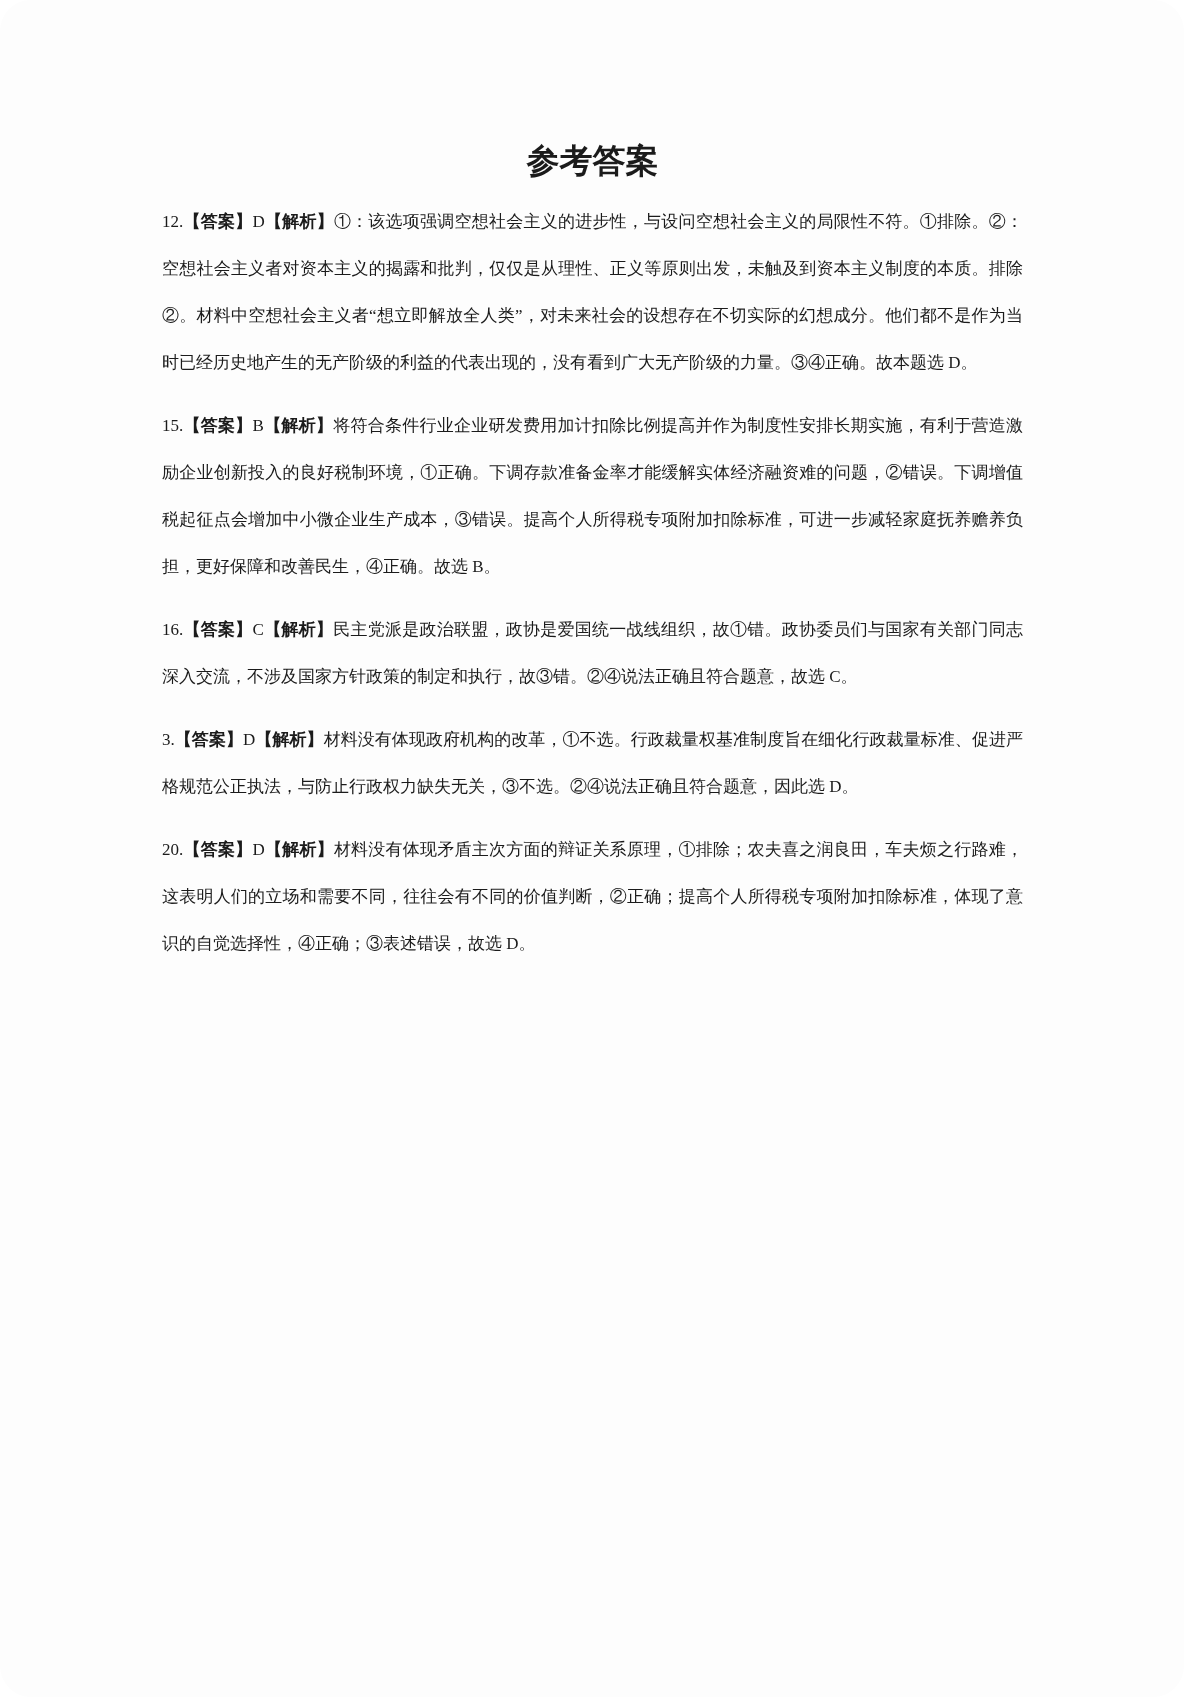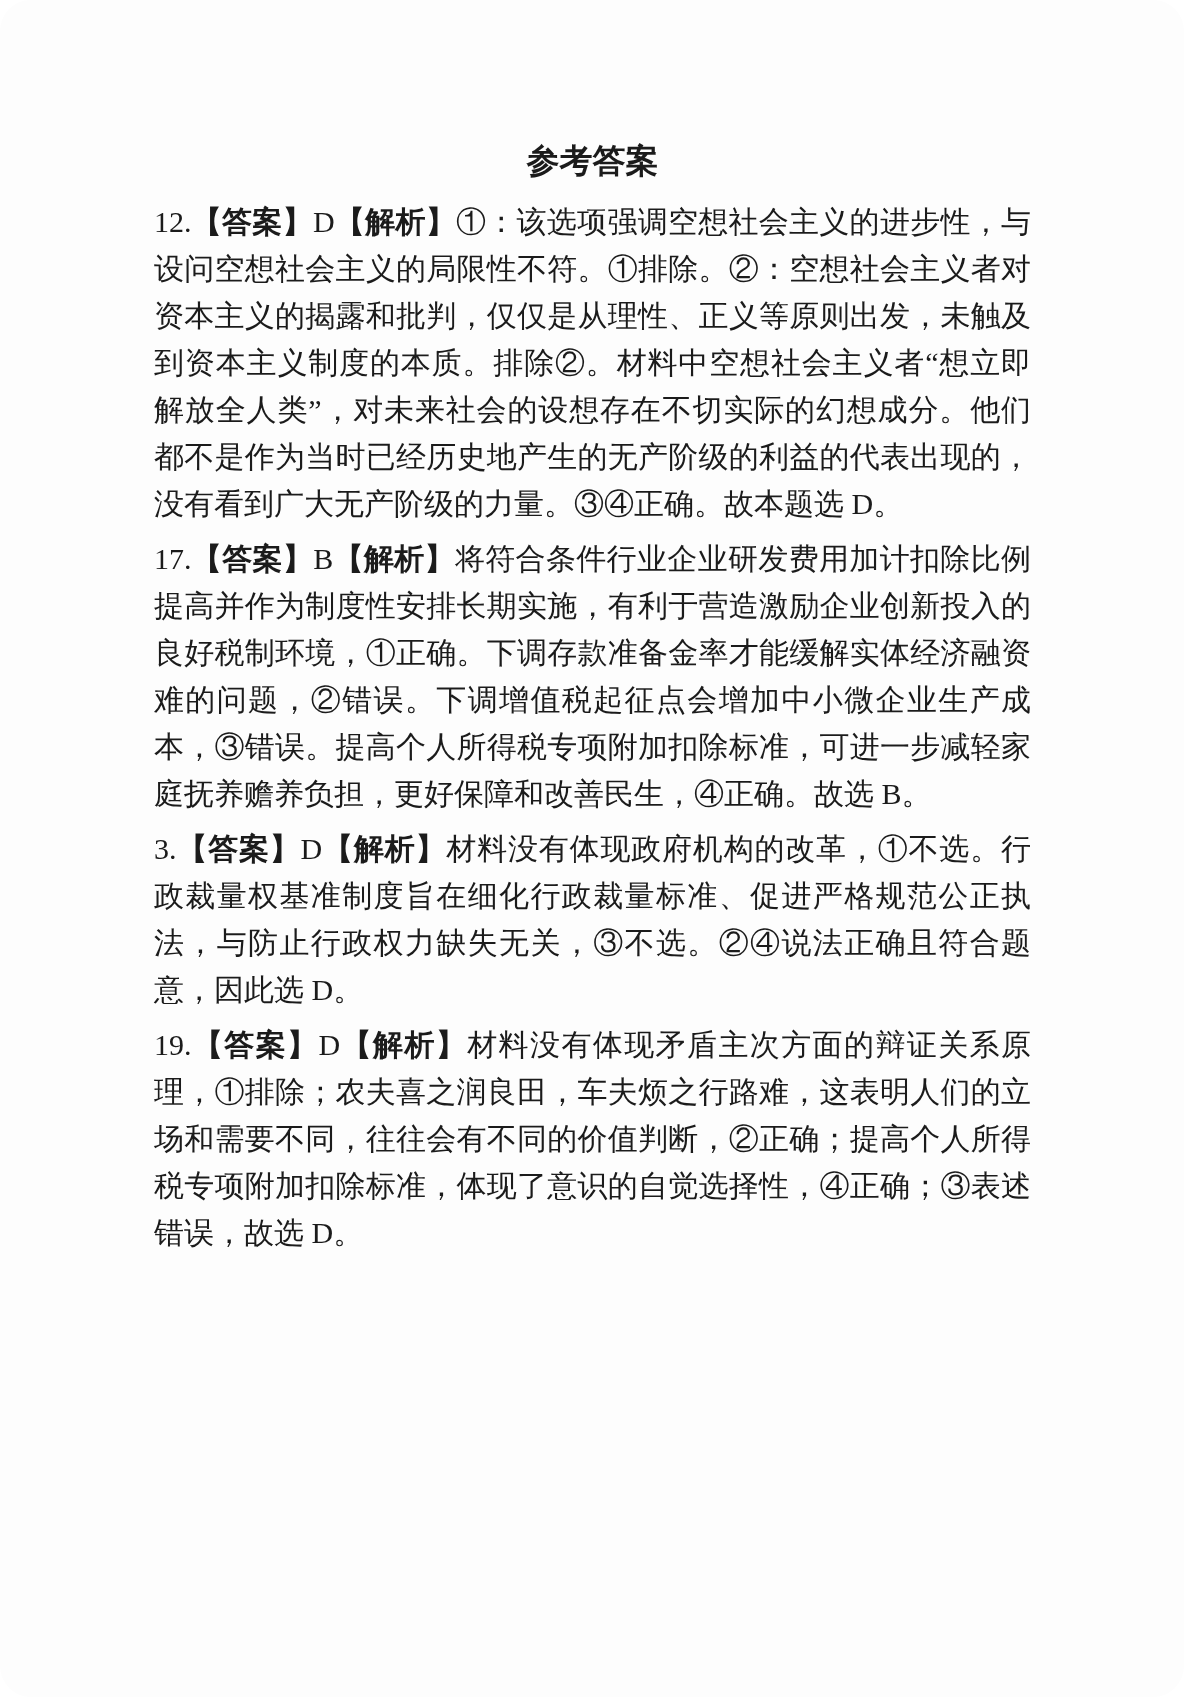--- a/index.html
+++ b/index.html
@@ -23,23 +23,23 @@
     text-align: center;
     font-size: 33px;
     line-height: 40px;
     font-weight: 700;
     margin: 0 0 17px 0;
   }
   .answers {
     width: 100%;
   }
   .answer {
-    font-size: 30px;
+    font-size: 17px;
     line-height: 47px;
-    margin: 8px;
+    margin: 16px;
     text-align: justify;
     text-justify: inter-ideograph;
     word-break: break-all;
   }
   .lbl {
     font-weight: 700;
   }
 </style>
 </head>
 <body>
@@ -47,22 +47,23 @@
 <div class="page">
 
   <h1 class="doc-title">参考答案</h1>
 
   <div class="answers">
 
     <p class="answer"><span>12.</span><span class="lbl">【答案】</span><span>D</span><span class="lbl">【解析】</span><span>①：该选项强调空想社会主义的进步性，与设问空想社会主义的局限性不符。①排除。②：空想社会主义者对资本主义的揭露和批判，仅仅是从理性、正义等原则出发，未触及到资本主义制度的本质。排除②。材料中空想社会主义者“想立即解放全人类”，对未来社会的设想存在不切实际的幻想成分。他们都不是作为当时已经历史地产生的无产阶级的利益的代表出现的，没有看到广大无产阶级的力量。③④正确。故本题选 D。</span></p>
 
 
 
-    <p class="answer"><span>17.</span><span class="lbl">【答案】</span><span>B</span><span class="lbl">【解析】</span><span>将符合条件行业企业研发费用加计扣除比例提高并作为制度性安排长期实施，有利于营造激励企业创新投入的良好税制环境，①正确。下调存款准备金率才能缓解实体经济融资难的问题，②错误。下调增值税起征点会增加中小微企业生产成本，③错误。提高个人所得税专项附加扣除标准，可进一步减轻家庭抚养赡养负担，更好保障和改善民生，④正确。故选 B。</span></p>
+    <p class="answer"><span>15.</span><span class="lbl">【答案】</span><span>B</span><span class="lbl">【解析】</span><span>将符合条件行业企业研发费用加计扣除比例提高并作为制度性安排长期实施，有利于营造激励企业创新投入的良好税制环境，①正确。下调存款准备金率才能缓解实体经济融资难的问题，②错误。下调增值税起征点会增加中小微企业生产成本，③错误。提高个人所得税专项附加扣除标准，可进一步减轻家庭抚养赡养负担，更好保障和改善民生，④正确。故选 B。</span></p>
 
+    <p class="answer"><span>16.</span><span class="lbl">【答案】</span><span>C</span><span class="lbl">【解析】</span><span>民主党派是政治联盟，政协是爱国统一战线组织，故①错。政协委员们与国家有关部门同志深入交流，不涉及国家方针政策的制定和执行，故③错。②④说法正确且符合题意，故选 C。</span></p>
 
     <p class="answer"><span>3.</span><span class="lbl">【答案】</span><span>D</span><span class="lbl">【解析】</span><span>材料没有体现政府机构的改革，①不选。行政裁量权基准制度旨在细化行政裁量标准、促进严格规范公正执法，与防止行政权力缺失无关，③不选。②④说法正确且符合题意，因此选 D。</span></p>
 
-    <p class="answer"><span>19.</span><span class="lbl">【答案】</span><span>D</span><span class="lbl">【解析】</span><span>材料没有体现矛盾主次方面的辩证关系原理，①排除；农夫喜之润良田，车夫烦之行路难，这表明人们的立场和需要不同，往往会有不同的价值判断，②正确；提高个人所得税专项附加扣除标准，体现了意识的自觉选择性，④正确；③表述错误，故选 D。</span></p>
+    <p class="answer"><span>20.</span><span class="lbl">【答案】</span><span>D</span><span class="lbl">【解析】</span><span>材料没有体现矛盾主次方面的辩证关系原理，①排除；农夫喜之润良田，车夫烦之行路难，这表明人们的立场和需要不同，往往会有不同的价值判断，②正确；提高个人所得税专项附加扣除标准，体现了意识的自觉选择性，④正确；③表述错误，故选 D。</span></p>
 
 
   </div>
 </div>
 
 </body></html>

